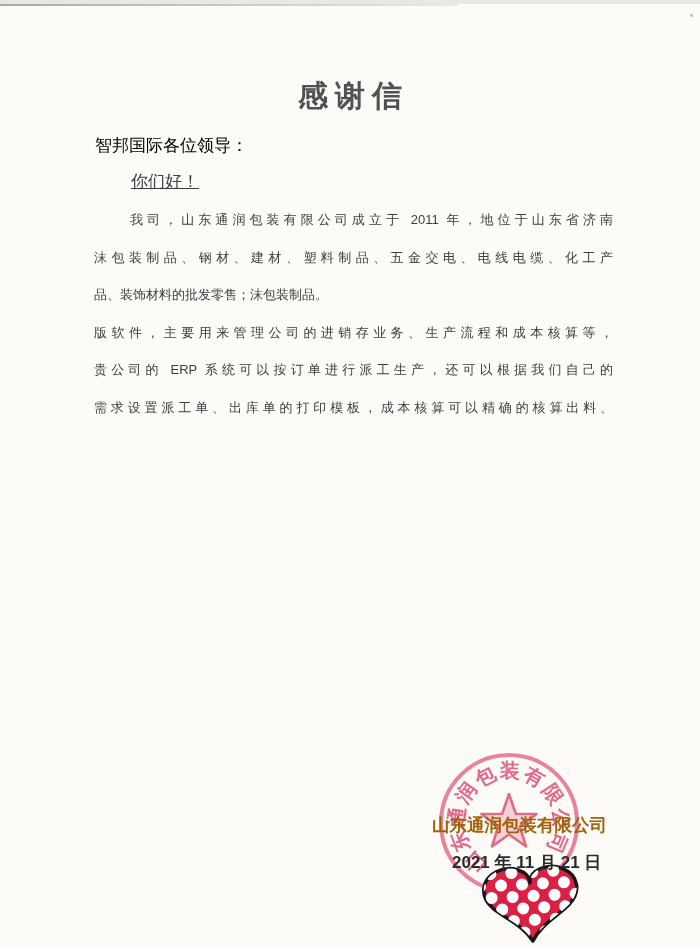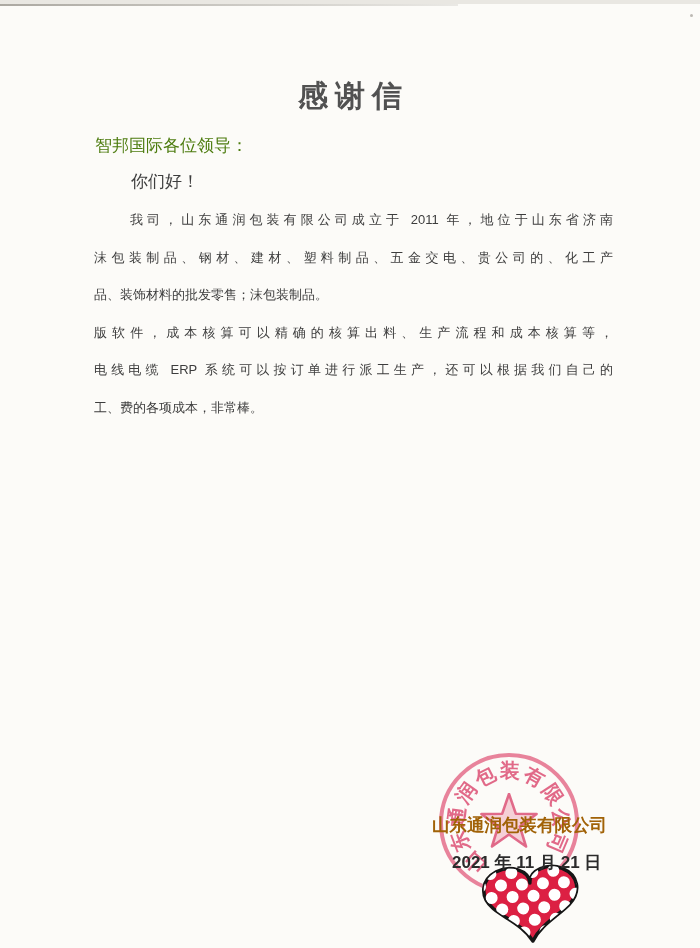--- a/index.html
+++ b/index.html
@@ -18,24 +18,24 @@
   .scan-speck {
     position:absolute; top:10px; left:690px; width:3px; height:3px;
     background:rgba(110,105,95,.45); border-radius:50%;
   }
   .letter-title {
     position:absolute; top:72px; left:0; width:100%;
     text-align:center; font-size:30px; font-weight:600;
     letter-spacing:7px; color:#515151; text-indent:7px;
   }
   .salutation {
-    position:absolute; left:95px; top:130px; font-size:17px; color:#4d7c0f;
+    position:absolute; left:95px; top:130px; font-size:17px; color:#000000;
   }
   .greeting {
-    position:absolute; left:131px; top:166px; font-size:17px; color:#3e3e3e;
+    position:absolute; left:131px; top:166px; font-size:17px; color:#3e3e3e;text-decoration:underline;
   }
   .letter-body {
     position:absolute; left:94px; top:197px; width:519px;
     font-size:13px; color:#3d3d3d;
   }
   .line {
     height:37.55px; line-height:37.55px; white-space:nowrap;
     text-align:justify; text-align-last:justify;
   }
   .line.end { text-align-last:left; }
@@ -88,25 +88,25 @@
   <div class="scan-edge-top"></div>
   <div class="scan-speck"></div>
 
   <div class="letter-title">感谢信</div>
 
   <div class="salutation">智邦国际各位领导：</div>
   <div class="greeting">你们好！</div>
 
   <div class="letter-body">
     <div class="line indent">我司，山东通润包装有限公司成立于 2011 年，地位于山东省济南</div>
-    <div class="line">沫包装制品、钢材、建材、塑料制品、五金交电、贵公司的、化工产</div>
+    <div class="line">沫包装制品、钢材、建材、塑料制品、五金交电、电线电缆、化工产</div>
     <div class="line end">品、装饰材料的批发零售；沫包装制品。</div>
-    <div class="line">版软件，成本核算可以精确的核算出料、生产流程和成本核算等，</div>
-    <div class="line">电线电缆 ERP 系统可以按订单进行派工生产，还可以根据我们自己的</div>
-    <div class="line end">工、费的各项成本，非常棒。</div>
+    <div class="line">版软件，主要用来管理公司的进销存业务、生产流程和成本核算等，</div>
+    <div class="line">贵公司的 ERP 系统可以按订单进行派工生产，还可以根据我们自己的</div>
+    <div class="line">需求设置派工单、出库单的打印模板，成本核算可以精确的核算出料、</div>
   </div>
 
   <div class="stamp">
     <svg class="stamp-star" viewBox="0 0 62 60" aria-hidden="true">
       <polygon points="31,1 37.8,20.7 58.6,21 41.9,33.6 48,53.5 31,41.5 14,53.5 20.1,33.6 3.4,21 24.2,20.7" fill="rgba(228,110,140,0.30)" stroke="rgba(222,92,126,0.9)" stroke-width="2.6" stroke-linejoin="round"></polygon>
     </svg>
     <div class="stamp-chars">
       <span class="stamp-char">山</span>
       <span class="stamp-char">东</span>
       <span class="stamp-char">通</span>

